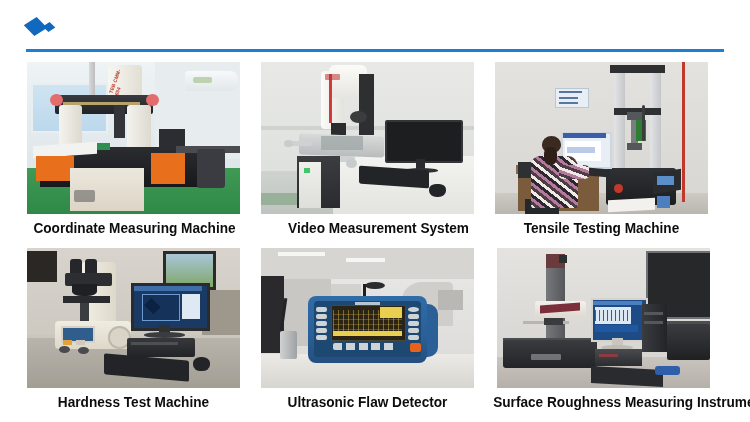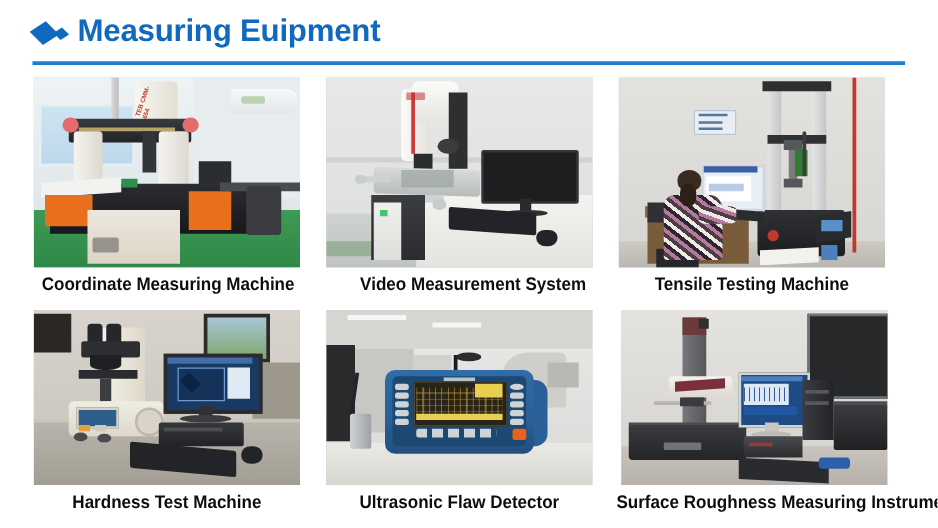--- a/index.html
+++ b/index.html
@@ -296,21 +296,20 @@
   .p6-blue   { left:74%; top:84%; width:12%; height:7%; background:#2f5fa8; border-radius:3px; }
 </style>
 </head>
 <body>
 
 <div class="slide-header">
   <div class="bullet-icon">
     <span class="dia-big"></span>
     <span class="dia-small"></span>
   </div>
-  <div class="slide-title">Measuring Euipment</div>
   <div class="title-rule"></div>
 </div>
 
 <div class="grid">
 
   <div class="card" style="left:27px; top:7px; width:213px; height:178px;">
     <div class="photo" style="width:213px; height:152px;">
       <span class="layer p1-wall"></span>
       <span class="layer p1-window"></span>
       <span class="layer p1-wall2"></span>

